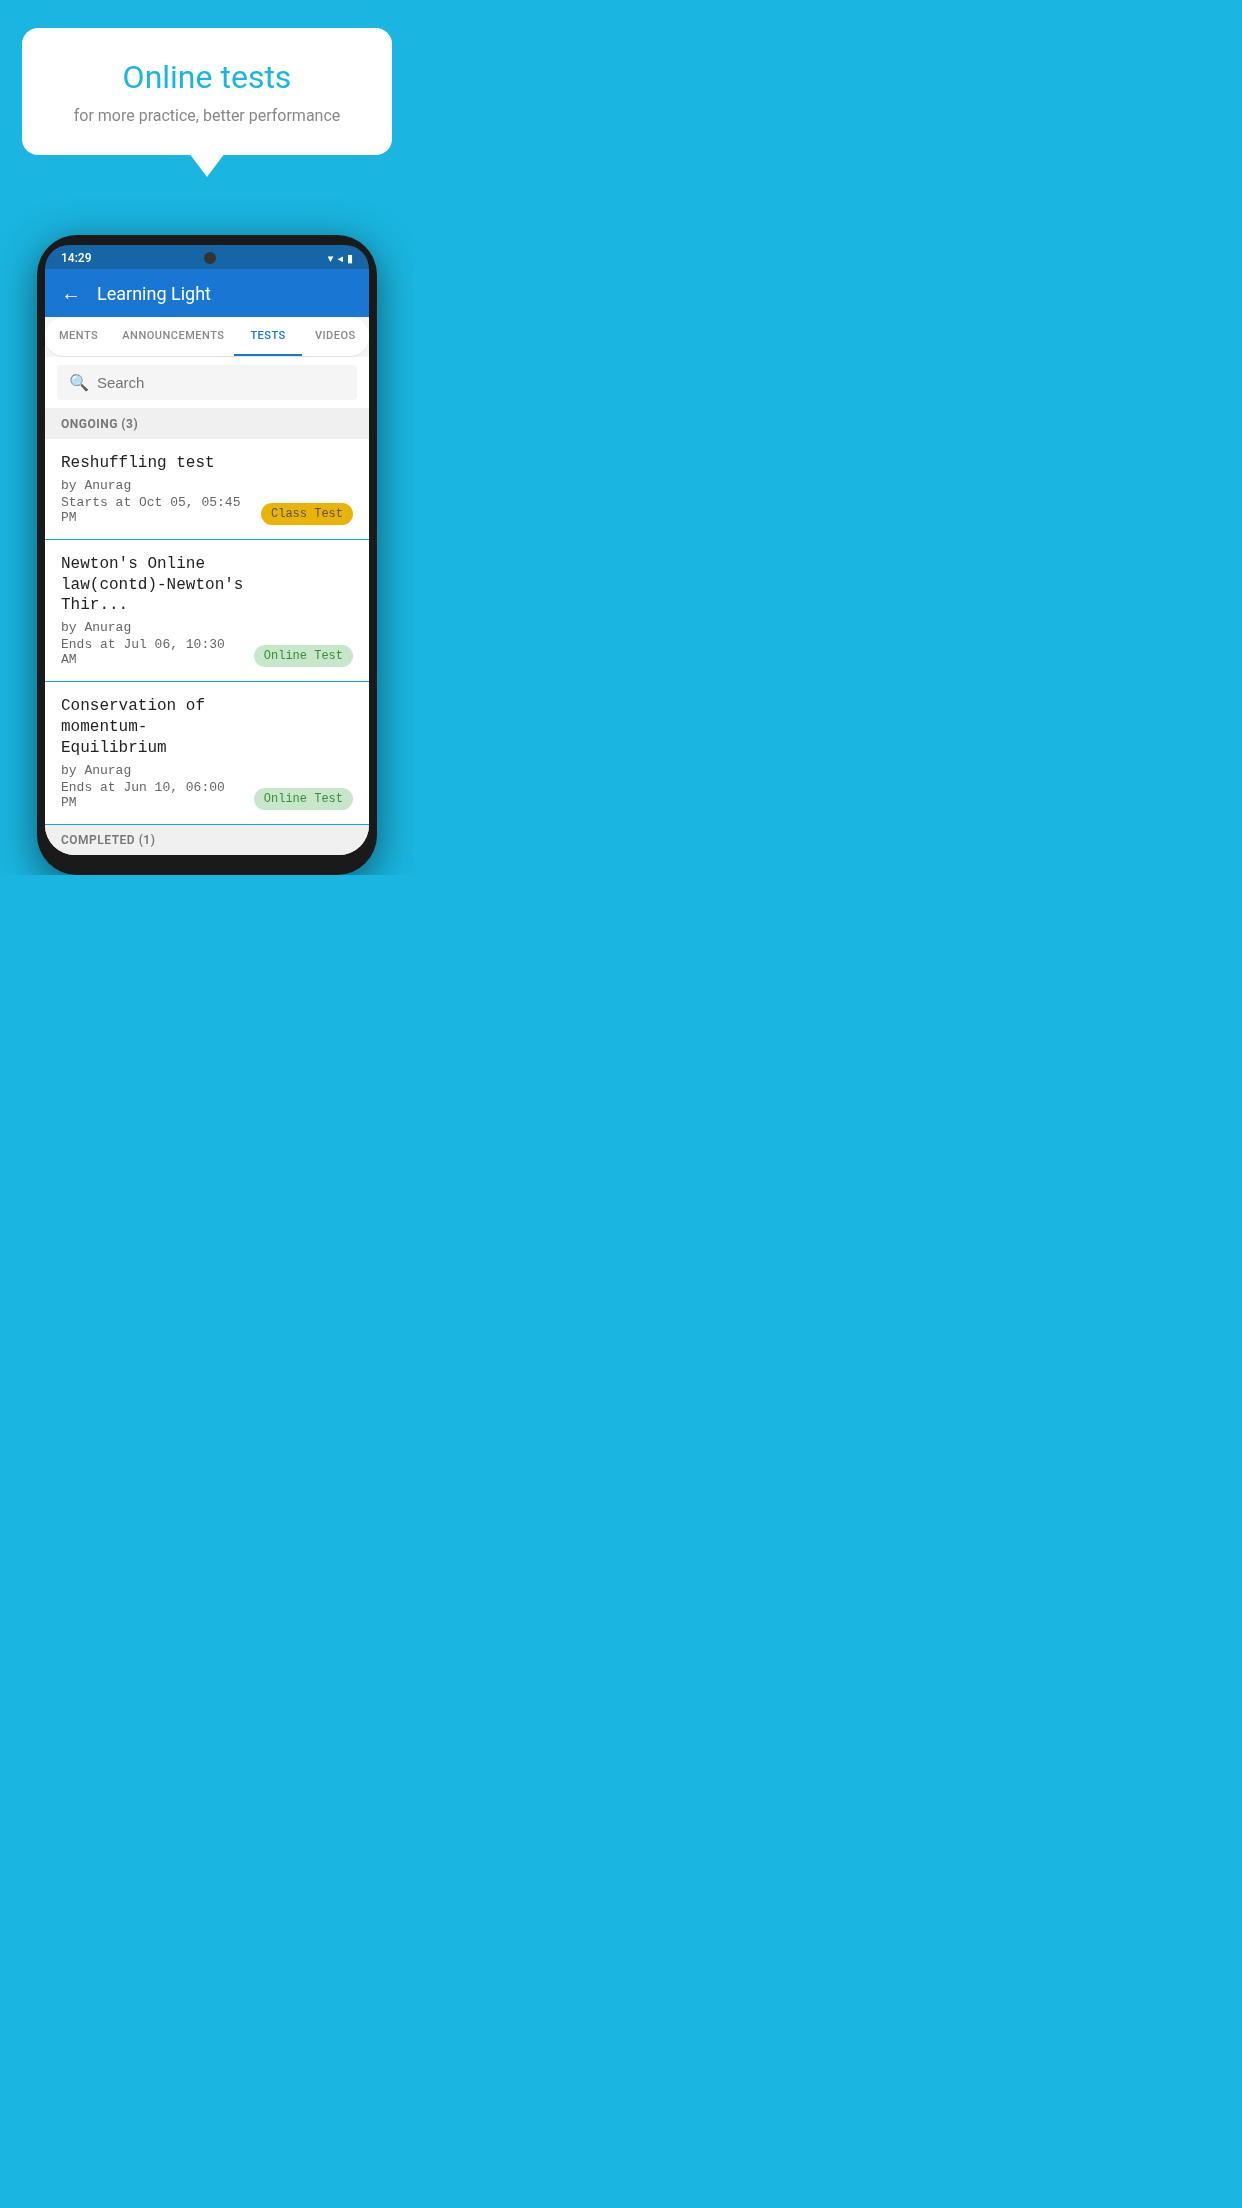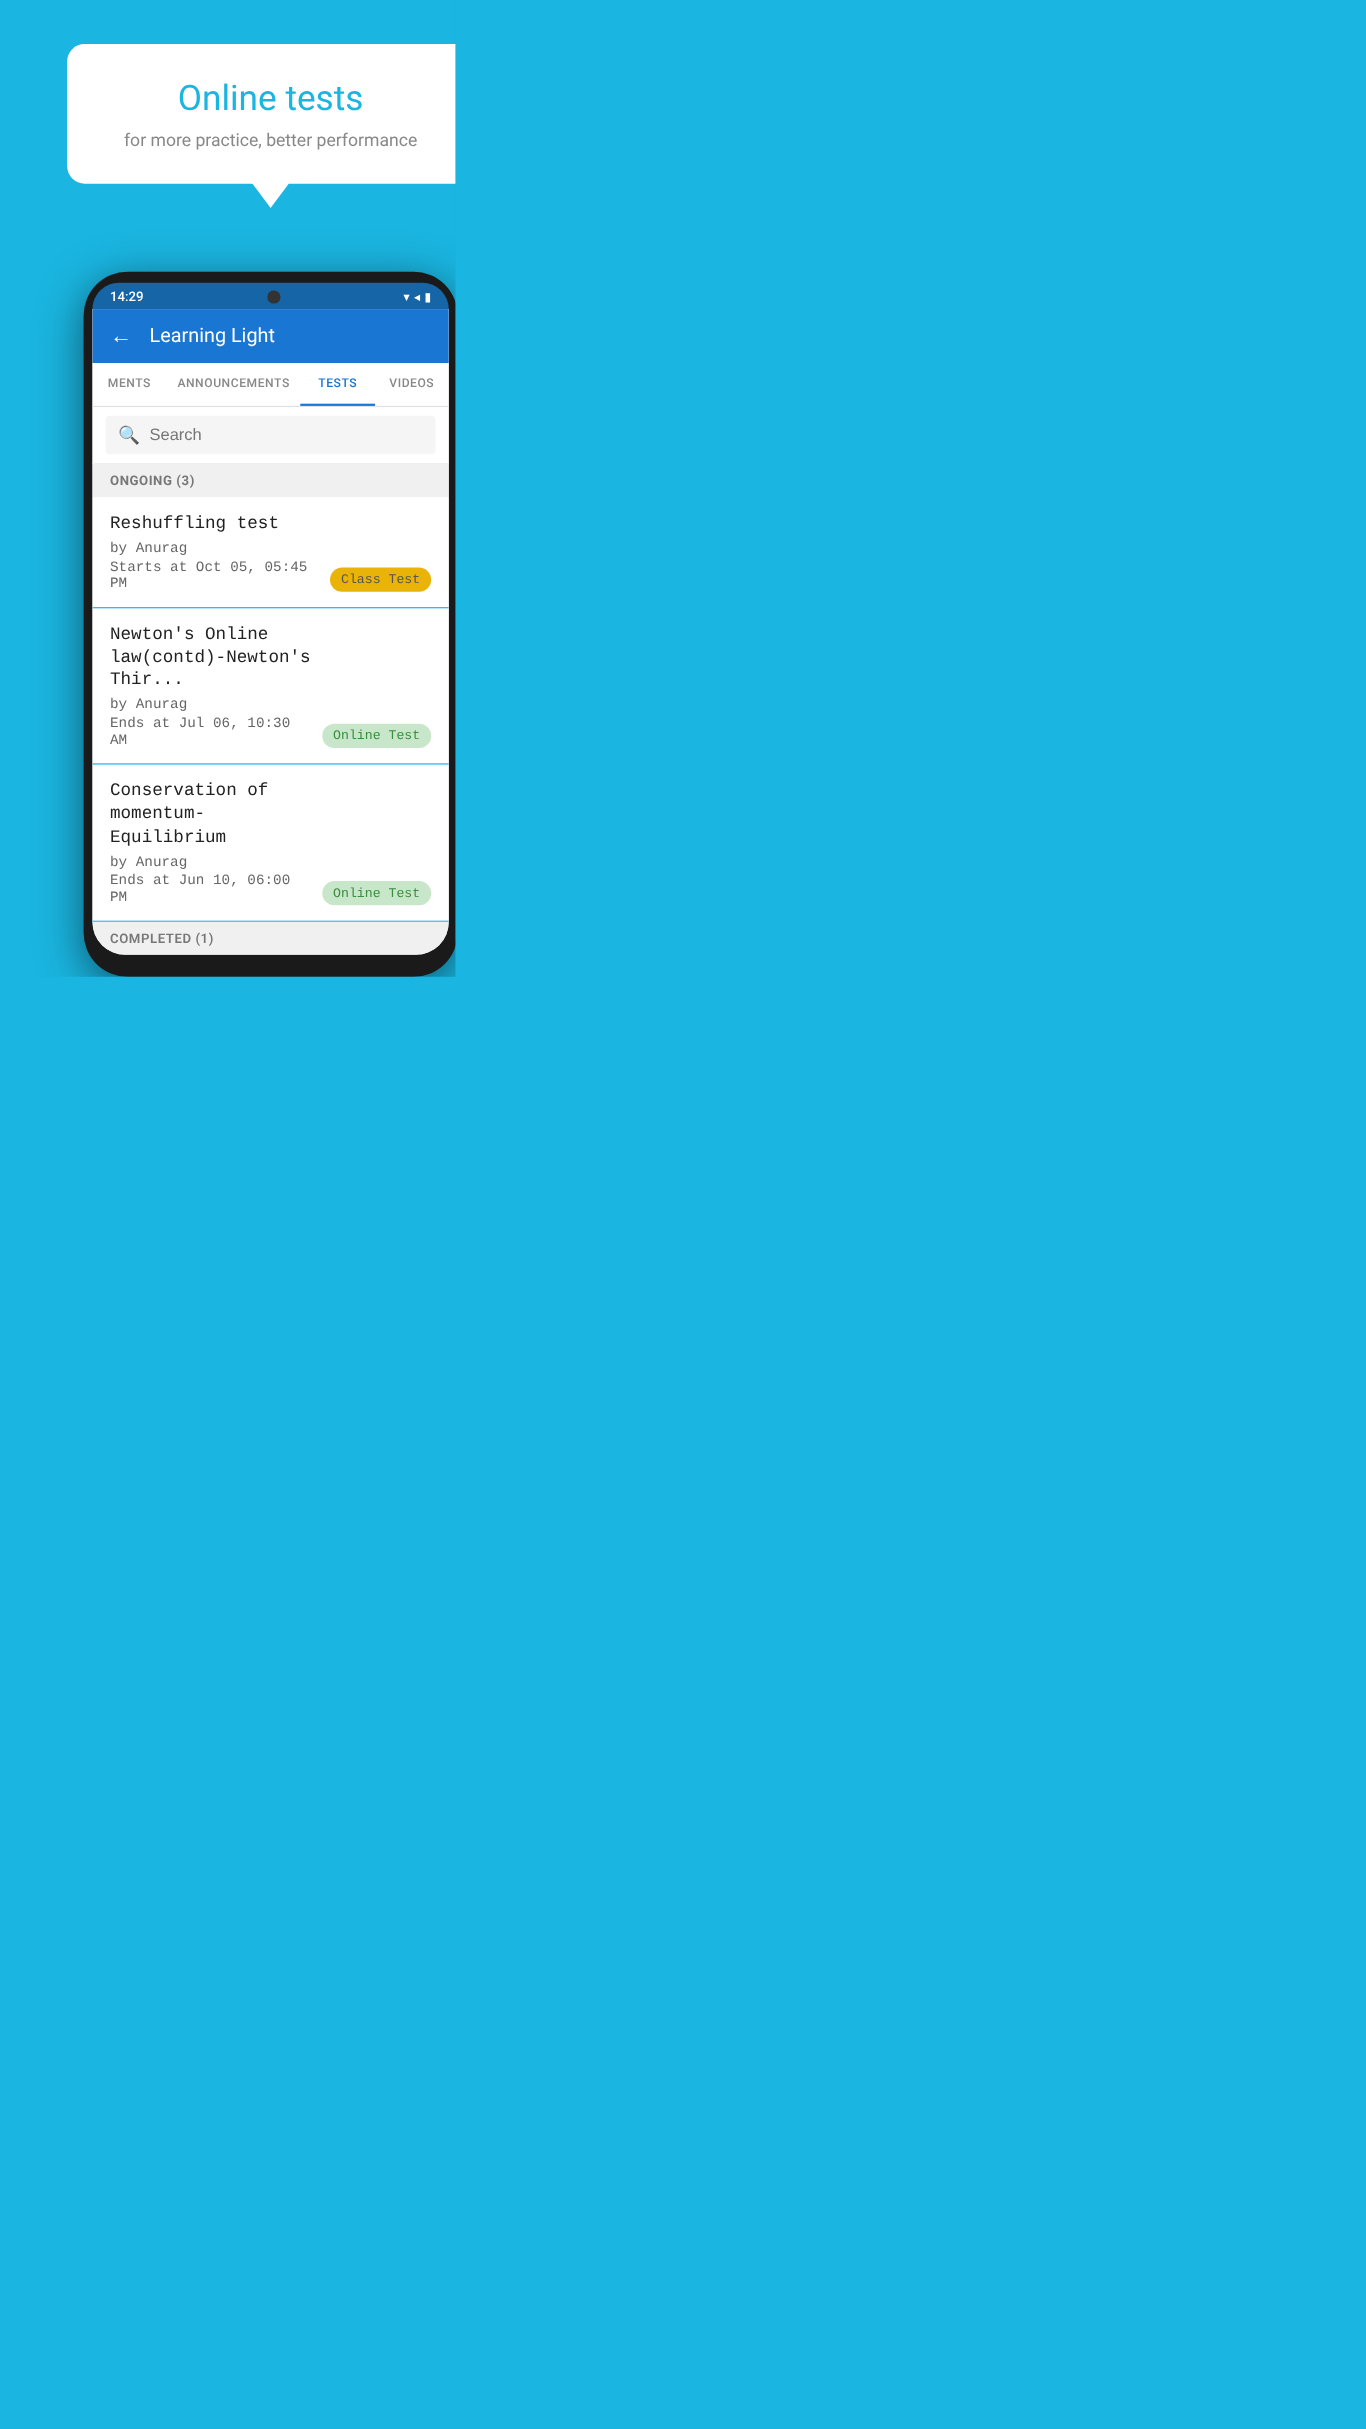--- a/index.html
+++ b/index.html
@@ -11,25 +11,24 @@
       background-color: #1ab5e0;
       font-family: 'Roboto', Arial, sans-serif;
       overflow-x: hidden;
       position: relative;
     }
 
     
     .bg-area {
       background-color: #1ab5e0;
       width: 100%;
-      padding: 40px 20px 0 20px;
+      padding: 28px 20px 0 20px;
       display: flex;
       flex-direction: column;
       align-items: center;
-      margin-left: 39px;
     }
 
     
     .speech-bubble {
       background: white;
       border-radius: 16px;
       padding: 30px 40px;
       width: 100%;
       max-width: 370px;
       text-align: center;
@@ -142,20 +141,21 @@
       font-size: 18px;
       font-weight: 400;
     }
 
     
     .tabs-bar {
       background: white;
       display: flex;
       border-bottom: 1px solid #e0e0e0;
       overflow-x: auto;
+      border-radius: 19px;
     }
 
     .tab-item {
       padding: 12px 10px;
       font-size: 11px;
       font-weight: 500;
       color: #888;
       letter-spacing: 0.5px;
       cursor: pointer;
       white-space: nowrap;

